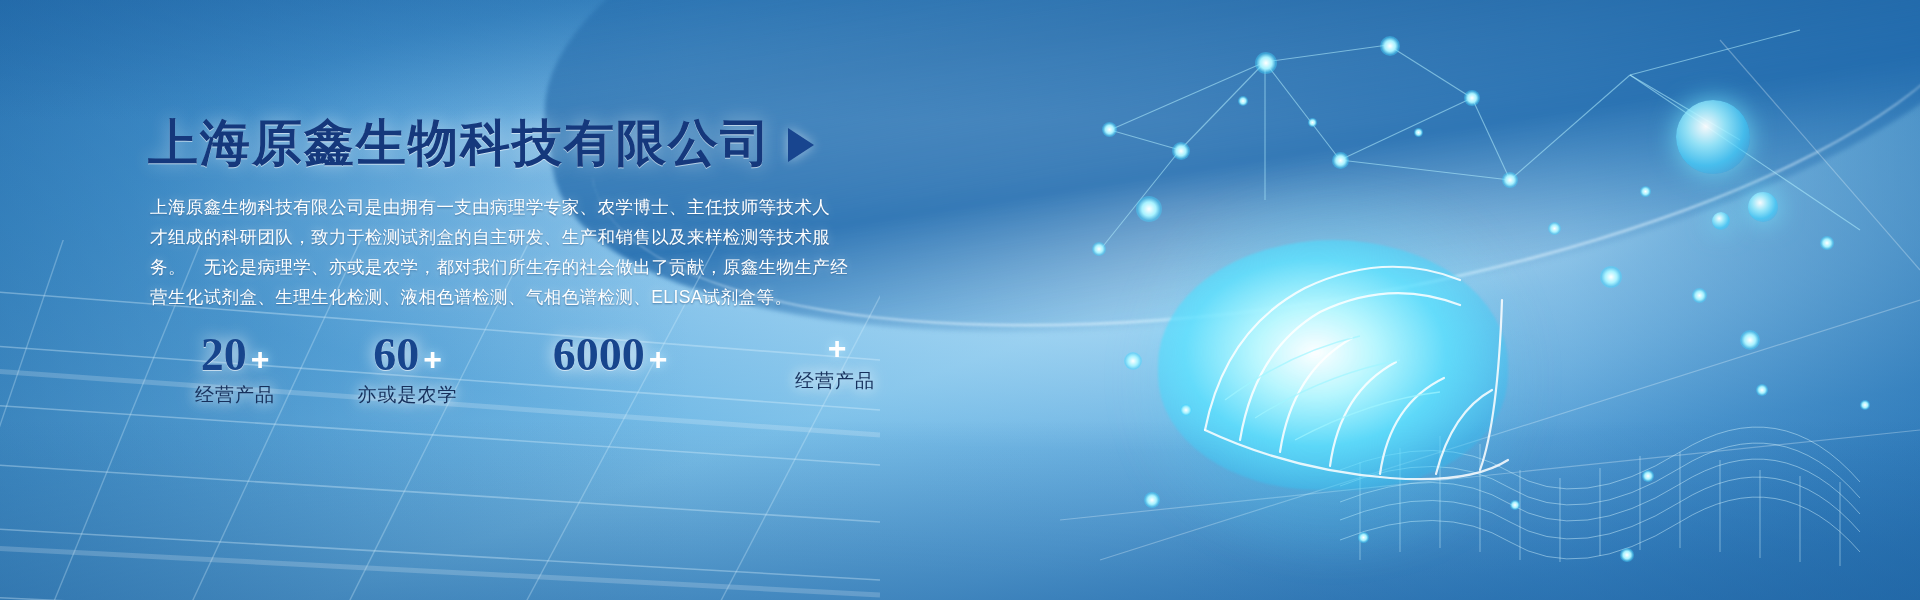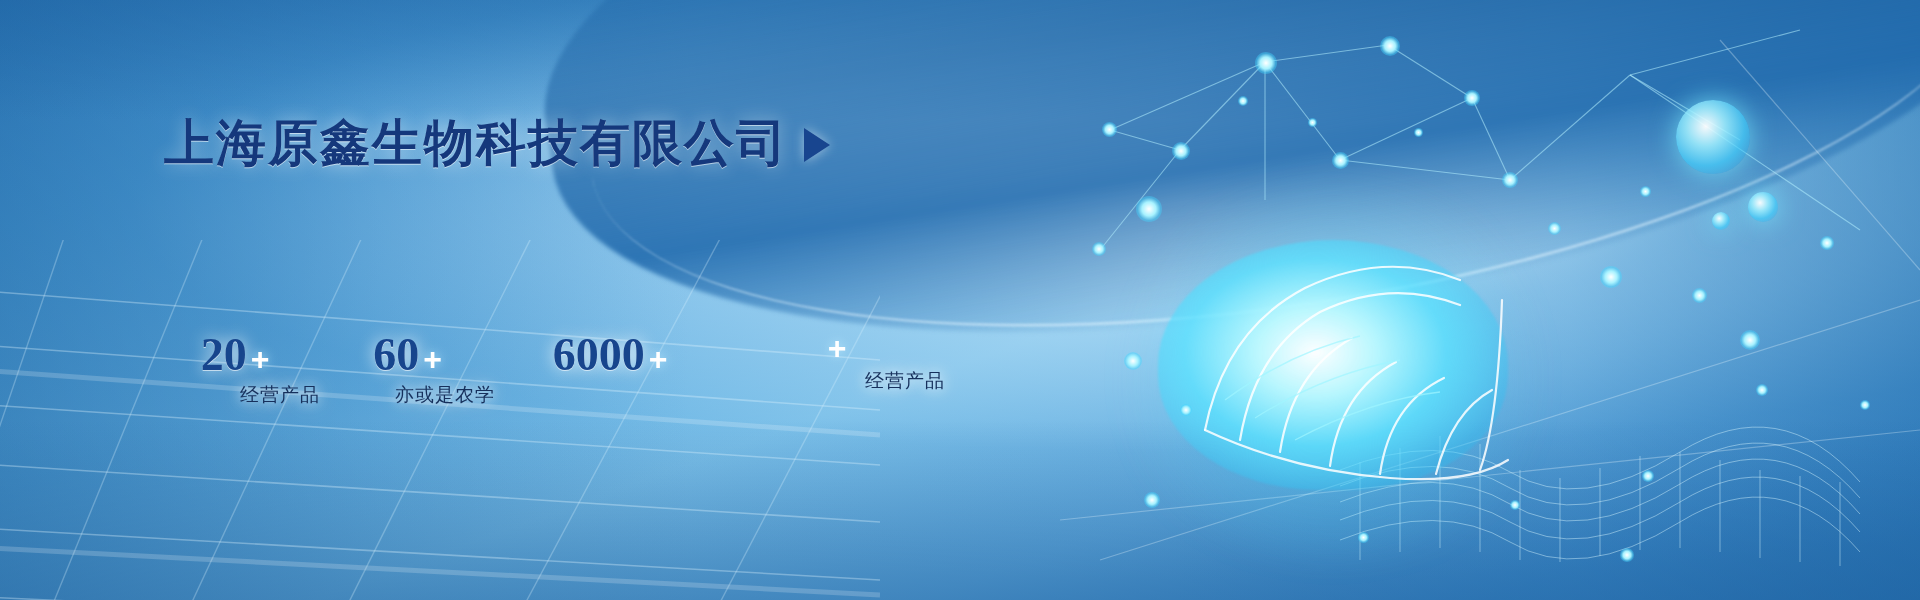--- a/index.html
+++ b/index.html
@@ -105,21 +105,20 @@
     display:flex; align-items:center; gap:16px;
   }
   .title{
     font-size:50px;
     font-weight:bold;
     letter-spacing:2px;
     color:#15387c;
     line-height:1;
     text-shadow:0 1px 0 rgba(255,255,255,.55), 0 0 18px rgba(255,255,255,.45);
     white-space:nowrap;
-    margin-left:16px;
   }
   .play-arrow{
     width:0;height:0;
     border-left:26px solid #18458f;
     border-top:17px solid transparent;
     border-bottom:17px solid transparent;
     margin-top:4px;
     filter:drop-shadow(0 0 6px rgba(255,255,255,.5));
   }
 
@@ -133,21 +132,21 @@
     color:#ffffff;
     letter-spacing:.4px;
     white-space:nowrap;
     text-shadow:0 1px 2px rgba(20,70,120,.55), 0 0 10px rgba(255,255,255,.35);
   }
 
   .stats{
     position:absolute; left:2px; top:332px;
     display:flex; align-items:flex-start;
   }
-  .stat{ text-align:right; position:relative; }
+  .stat{ text-align:center; position:relative; }
   .stat-num-row{
     display:flex; align-items:baseline; justify-content:center;
     line-height:1;
   }
   .stat-num{
     font-family:"Liberation Serif","DejaVu Serif",serif;
     font-weight:bold;
     font-size:46px;
     color:#17458d;
     letter-spacing:0px;
@@ -311,20 +310,26 @@
     <div class="dot" style="left:716px;top:384px;width:12px;height:12px;"></div>
   </div>
 
   <div class="content">
 
     <div class="title-row">
       <div class="title">上海原鑫生物科技有限公司</div>
       <div class="play-arrow"></div>
     </div>
 
+    <div class="paragraph">
+      <div class="p-line">上海原鑫生物科技有限公司是由拥有一支由病理学专家、农学博士、主任技师等技术人</div>
+      <div class="p-line">才组成的科研团队，致力于检测试剂盒的自主研发、生产和销售以及来样检测等技术服</div>
+      <div class="p-line">务。　无论是病理学、亦或是农学，都对我们所生存的社会做出了贡献，原鑫生物生产经</div>
+      <div class="p-line">营生化试剂盒、生理生化检测、液相色谱检测、气相色谱检测、ELISA试剂盒等。</div>
+    </div>
 
     <div class="stats">
 
       <div class="stat" style="width:170px;">
         <div class="stat-num-row">
           <span class="stat-num">20</span>
           <span class="stat-plus">+</span>
         </div>
         <div class="stat-label">经营产品</div>
       </div>

